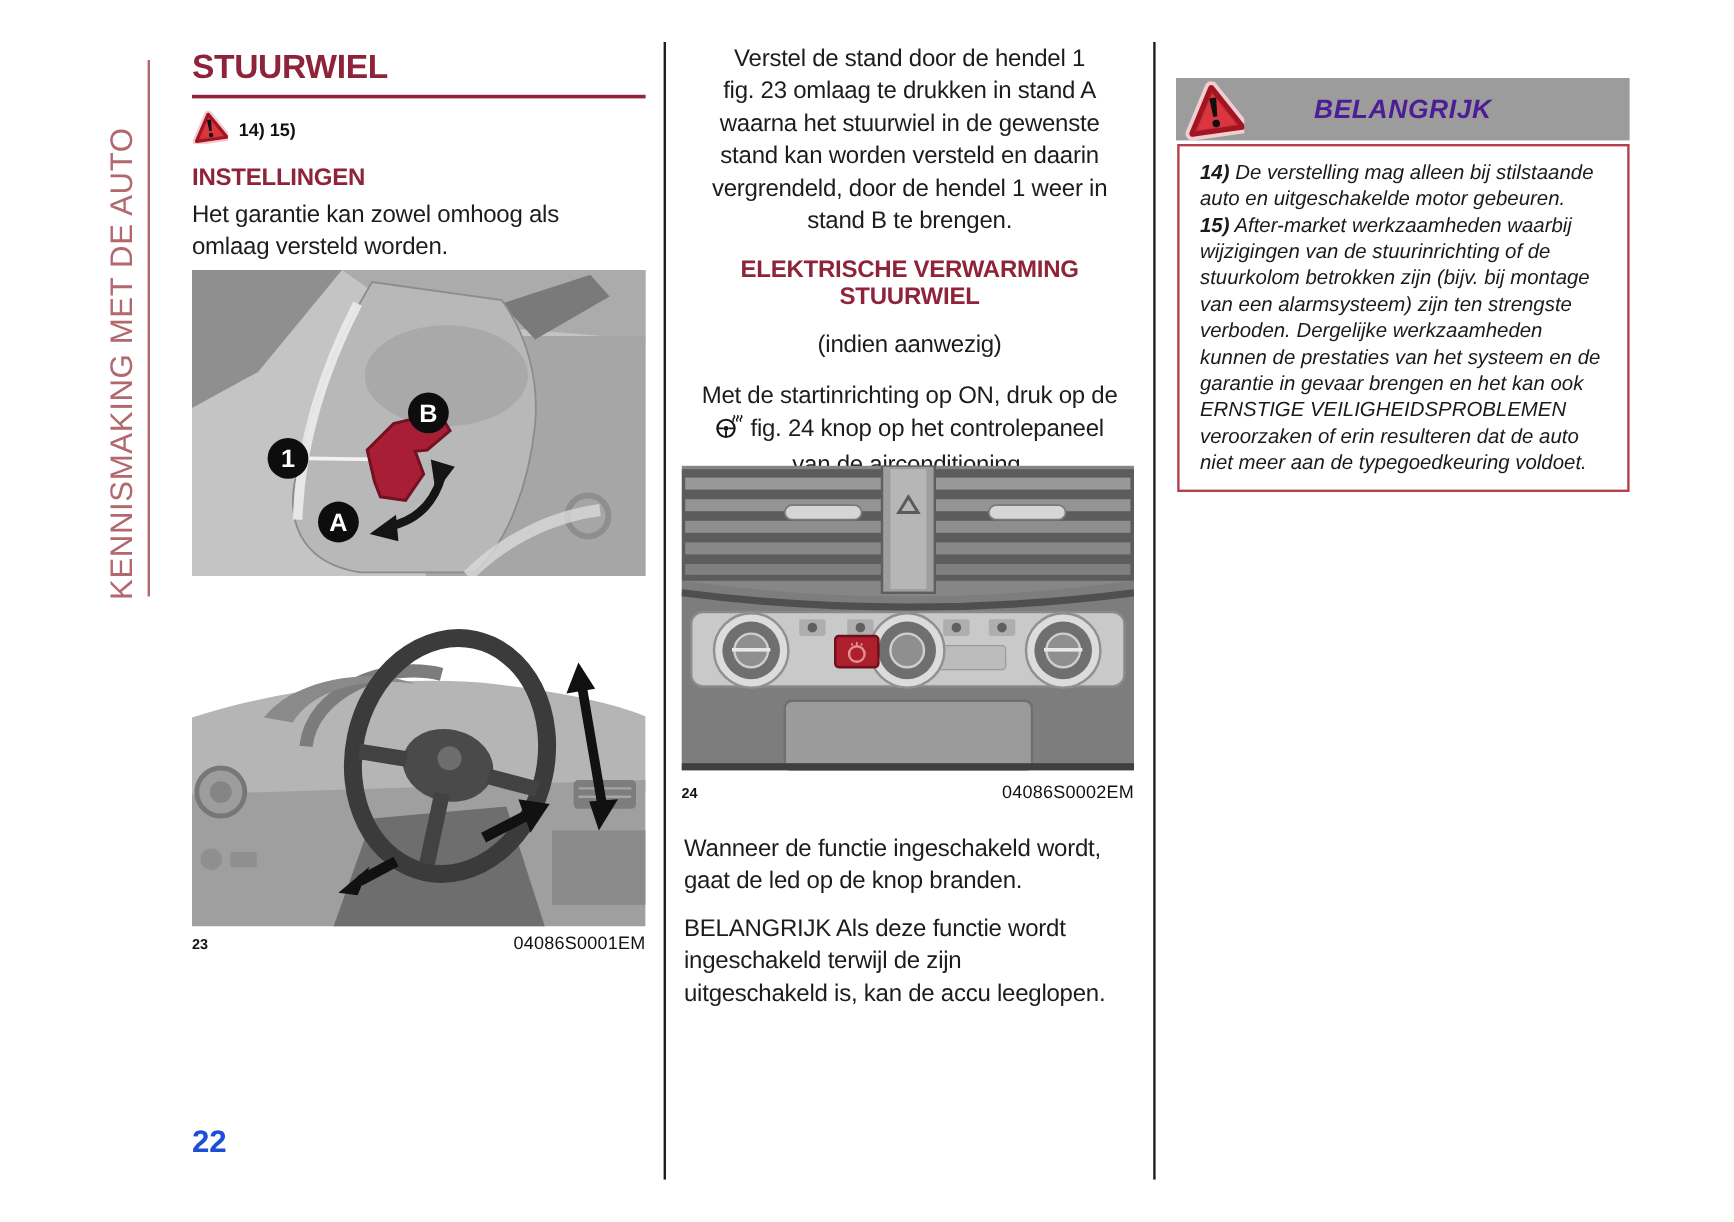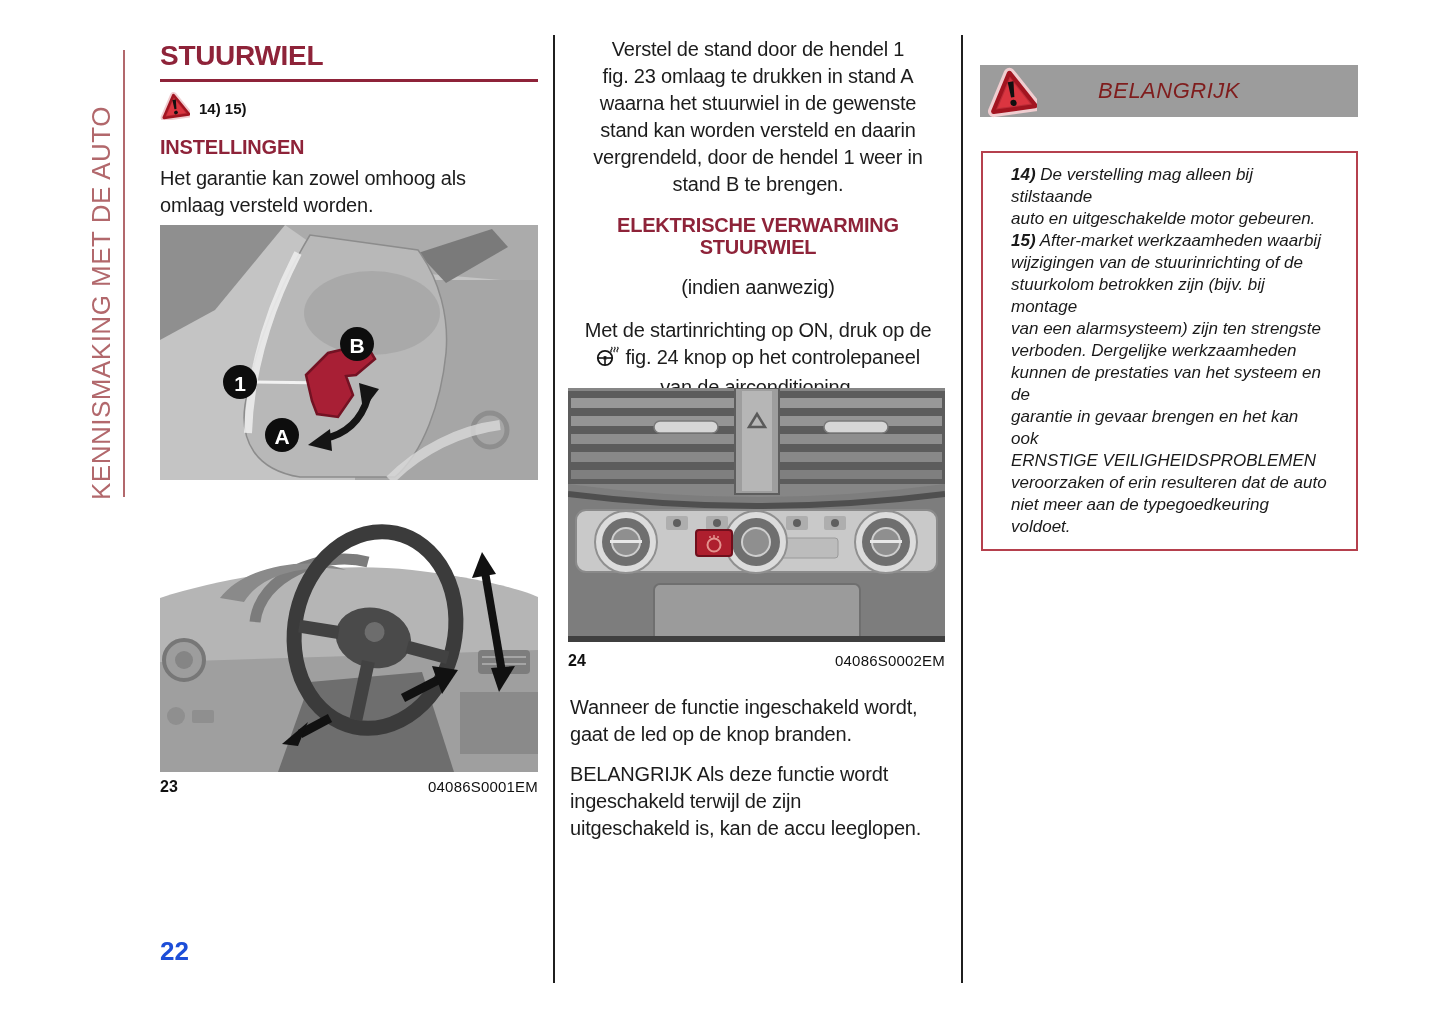--- a/index.html
+++ b/index.html
@@ -17,35 +17,35 @@
   #page-title{font-size:28px;font-weight:bold;color:#8e2339;letter-spacing:-.3px;
     border-bottom:3px solid #8e2339;padding-bottom:7px;margin:0 0 10px 0;}
   .warn-row{display:flex;align-items:center;gap:9px;margin:2px 0 12px 0;}
   .warn-refs{font-size:15px;font-weight:bold;color:#111;}
   .sec-head{font-size:20px;font-weight:bold;color:#8e2339;margin:8px 0 6px 0;letter-spacing:-.2px;white-space:pre-line;}
   .body-text{font-size:20px;line-height:27px;letter-spacing:-.2px;margin:6px 0;white-space:pre-line;}
   .fig-box{background:#c4c4c4;}
   #fig23a{position:absolute;left:160px;top:225px;width:378px;height:255px;}
   #fig23b{position:absolute;left:160px;top:500px;width:378px;height:272px;background:#fff;}
   #fig23-caption{position:absolute;left:160px;top:778px;width:378px;display:flex;justify-content:space-between;align-items:baseline;}
-  .cap-num{font-size:16px;font-weight:bold;color:#111;}
+  .cap-num{font-size:12px;font-weight:bold;color:#111;}
   .cap-code{font-size:15px;font-weight:normal;color:#111;letter-spacing:.2px;}
   
   #mid-col{position:absolute;left:570px;top:36px;width:376px;text-align:center;}
   #fig24{position:absolute;left:568px;top:388px;width:377px;height:254px;}
   #fig24-caption{position:absolute;left:568px;top:652px;width:377px;display:flex;justify-content:space-between;align-items:baseline;}
   #mid-col-bottom{position:absolute;left:570px;top:694px;width:376px;}
   .hw-icon{display:inline-block;vertical-align:-3px;}
   
   #important-banner{position:absolute;left:980px;top:65px;width:378px;height:52px;background:#9c9c9c;}
   #important-banner .band-label{position:absolute;left:0;right:0;top:0;bottom:0;display:flex;align-items:center;justify-content:center;
-    font-size:22px;font-weight:normal;font-style:italic;color:#7f1d1d;letter-spacing:.5px;}
+    font-size:22px;font-weight:bold;font-style:italic;color:#4c1d95;letter-spacing:.5px;}
   #banner-warning-icon{position:absolute;left:7px;top:-2px;}
-  #important-box{position:absolute;left:981px;top:151px;width:377px;box-sizing:border-box;
-    border:2px solid #b5404d;padding:11px 28px;font-style:italic;font-size:17px;line-height:22px;color:#1a1a1a;}
+  #important-box{position:absolute;left:981px;top:120px;width:377px;box-sizing:border-box;
+    border:2px solid #b5404d;padding:11px 17px;font-style:italic;font-size:17px;line-height:22px;color:#1a1a1a;}
   .note{white-space:pre-line;}
   .note .ref{font-weight:bold;}
   
   #page-number{position:absolute;left:160px;top:936px;font-size:26px;font-weight:bold;color:#1d4ed8;}
 </style>
 </head>
 <body>
 
 <div id="page">
 

